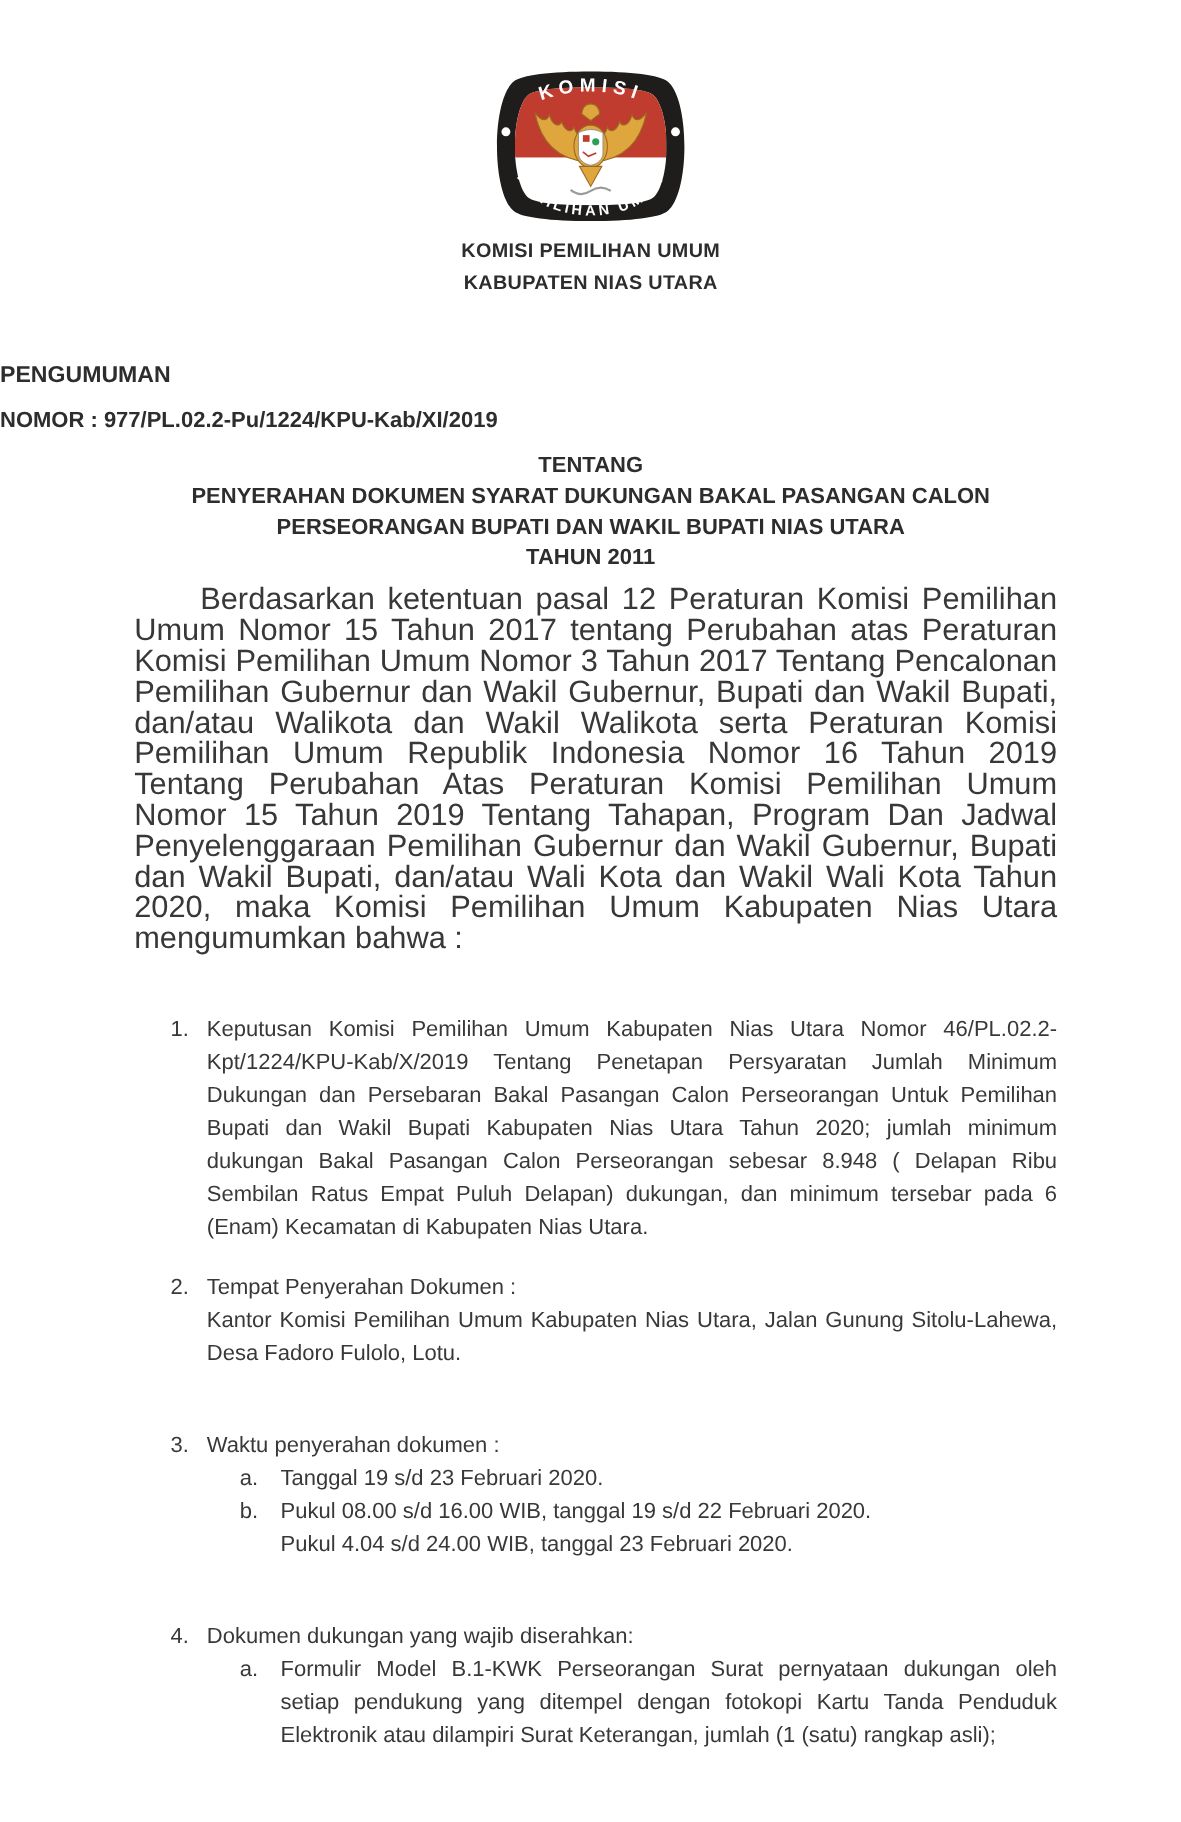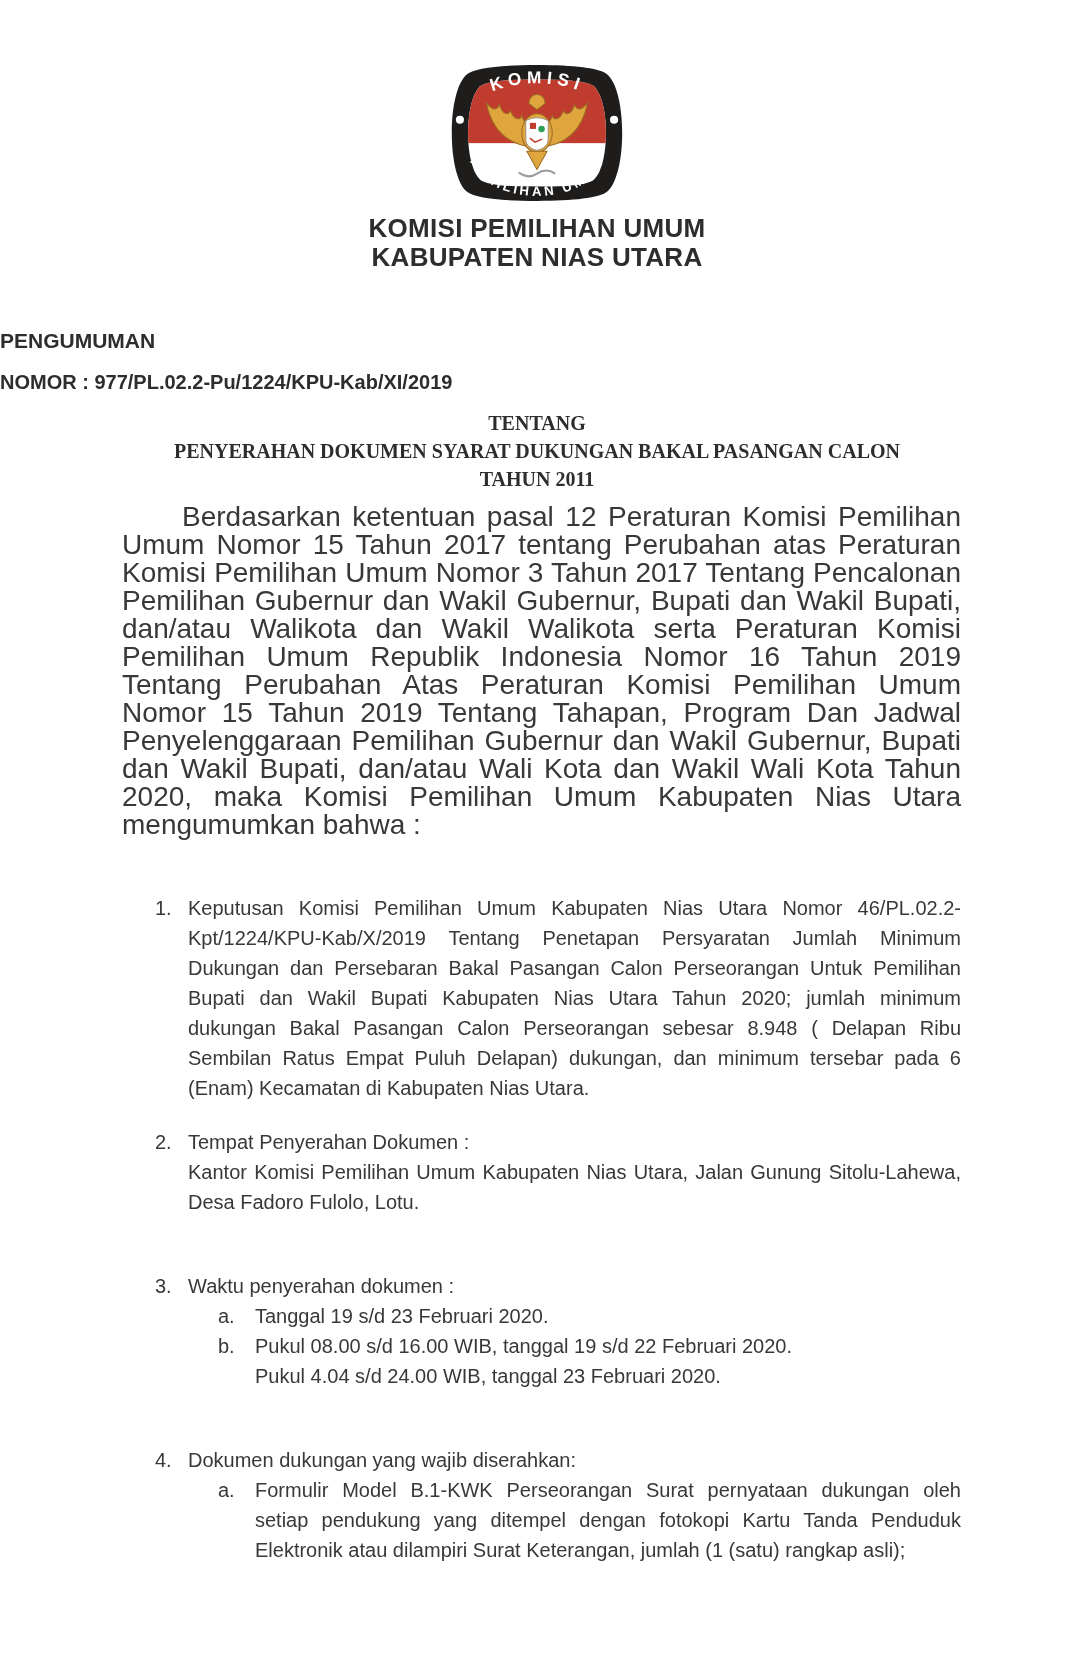--- a/index.html
+++ b/index.html
@@ -9,31 +9,31 @@
     margin:0 auto;
     background:#ffffff;
     font-family:"Liberation Sans", sans-serif;
     color:#383838;
     overflow:hidden;
   }
   .logo-wrap { padding-top:62px; display:flex; justify-content:center; }
   .logo { width:186px; height:142px; }
   .org {
     text-align:center; margin-top:10px;
-    font-weight:bold; font-size:26px; line-height:29px;
+    font-weight:bold; font-size:18px; line-height:29px;
     color:#2d2d2d; letter-spacing:0.3px;
   }
   .title-block {
     margin-top:54px;
     font-weight:bold; font-size:21px; line-height:29px; color:#2d2d2d;
   }
   .title-block .number-line { font-size:20px;margin-top:13px; }
   .about-block {
     text-align:center; margin-top:12px;
-    font-weight:bold; font-size:20px; line-height:28px; color:#2d2d2d;font-family:Liberation Serif, serif;
+    font-weight:bold; font-size:20px; line-height:28px; color:#2d2d2d;
   }
   .intro {
     margin:10px 113px 0 122px;
     font-size:28px; line-height:28px;
     text-align:justify; text-indent:60px;
   }
   .items { margin:54px 113px 0 155px; }
   .item { display:flex; font-size:20px; line-height:30px; margin-bottom:54px; }
   .item:first-child { margin-bottom:24px; }
   .item:last-child { margin-bottom:0; }
@@ -99,20 +99,21 @@
 
   <div class="title-block">
     <div>PENGUMUMAN</div>
     <div class="number-line">NOMOR : 977/PL.02.2-Pu/1224/KPU-Kab/XI/2019</div>
   </div>
 
   <div class="about-block">
     <div>TENTANG</div>
     <div>
         <div>PENYERAHAN DOKUMEN SYARAT DUKUNGAN BAKAL PASANGAN CALON</div>
+        <div>PERSEORANGAN BUPATI DAN WAKIL BUPATI NIAS UTARA</div>
         <div>TAHUN 2011</div>
       </div>
   </div>
 
   <p class="intro">Berdasarkan ketentuan pasal 12 Peraturan Komisi Pemilihan Umum Nomor 15 Tahun 2017 tentang Perubahan atas Peraturan Komisi Pemilihan Umum Nomor 3 Tahun 2017 Tentang Pencalonan Pemilihan Gubernur dan Wakil Gubernur, Bupati dan Wakil Bupati, dan/atau Walikota dan Wakil Walikota serta Peraturan Komisi Pemilihan Umum Republik Indonesia Nomor 16 Tahun 2019 Tentang Perubahan Atas Peraturan Komisi Pemilihan Umum Nomor 15 Tahun 2019 Tentang Tahapan, Program Dan Jadwal Penyelenggaraan Pemilihan Gubernur dan Wakil Gubernur, Bupati dan Wakil Bupati, dan/atau Wali Kota dan Wakil Wali Kota Tahun 2020, maka Komisi Pemilihan Umum Kabupaten Nias Utara mengumumkan bahwa :</p>
 
   <div class="items">
       <div class="item">
         <div class="item-num">1.</div>
         <div class="item-body">

